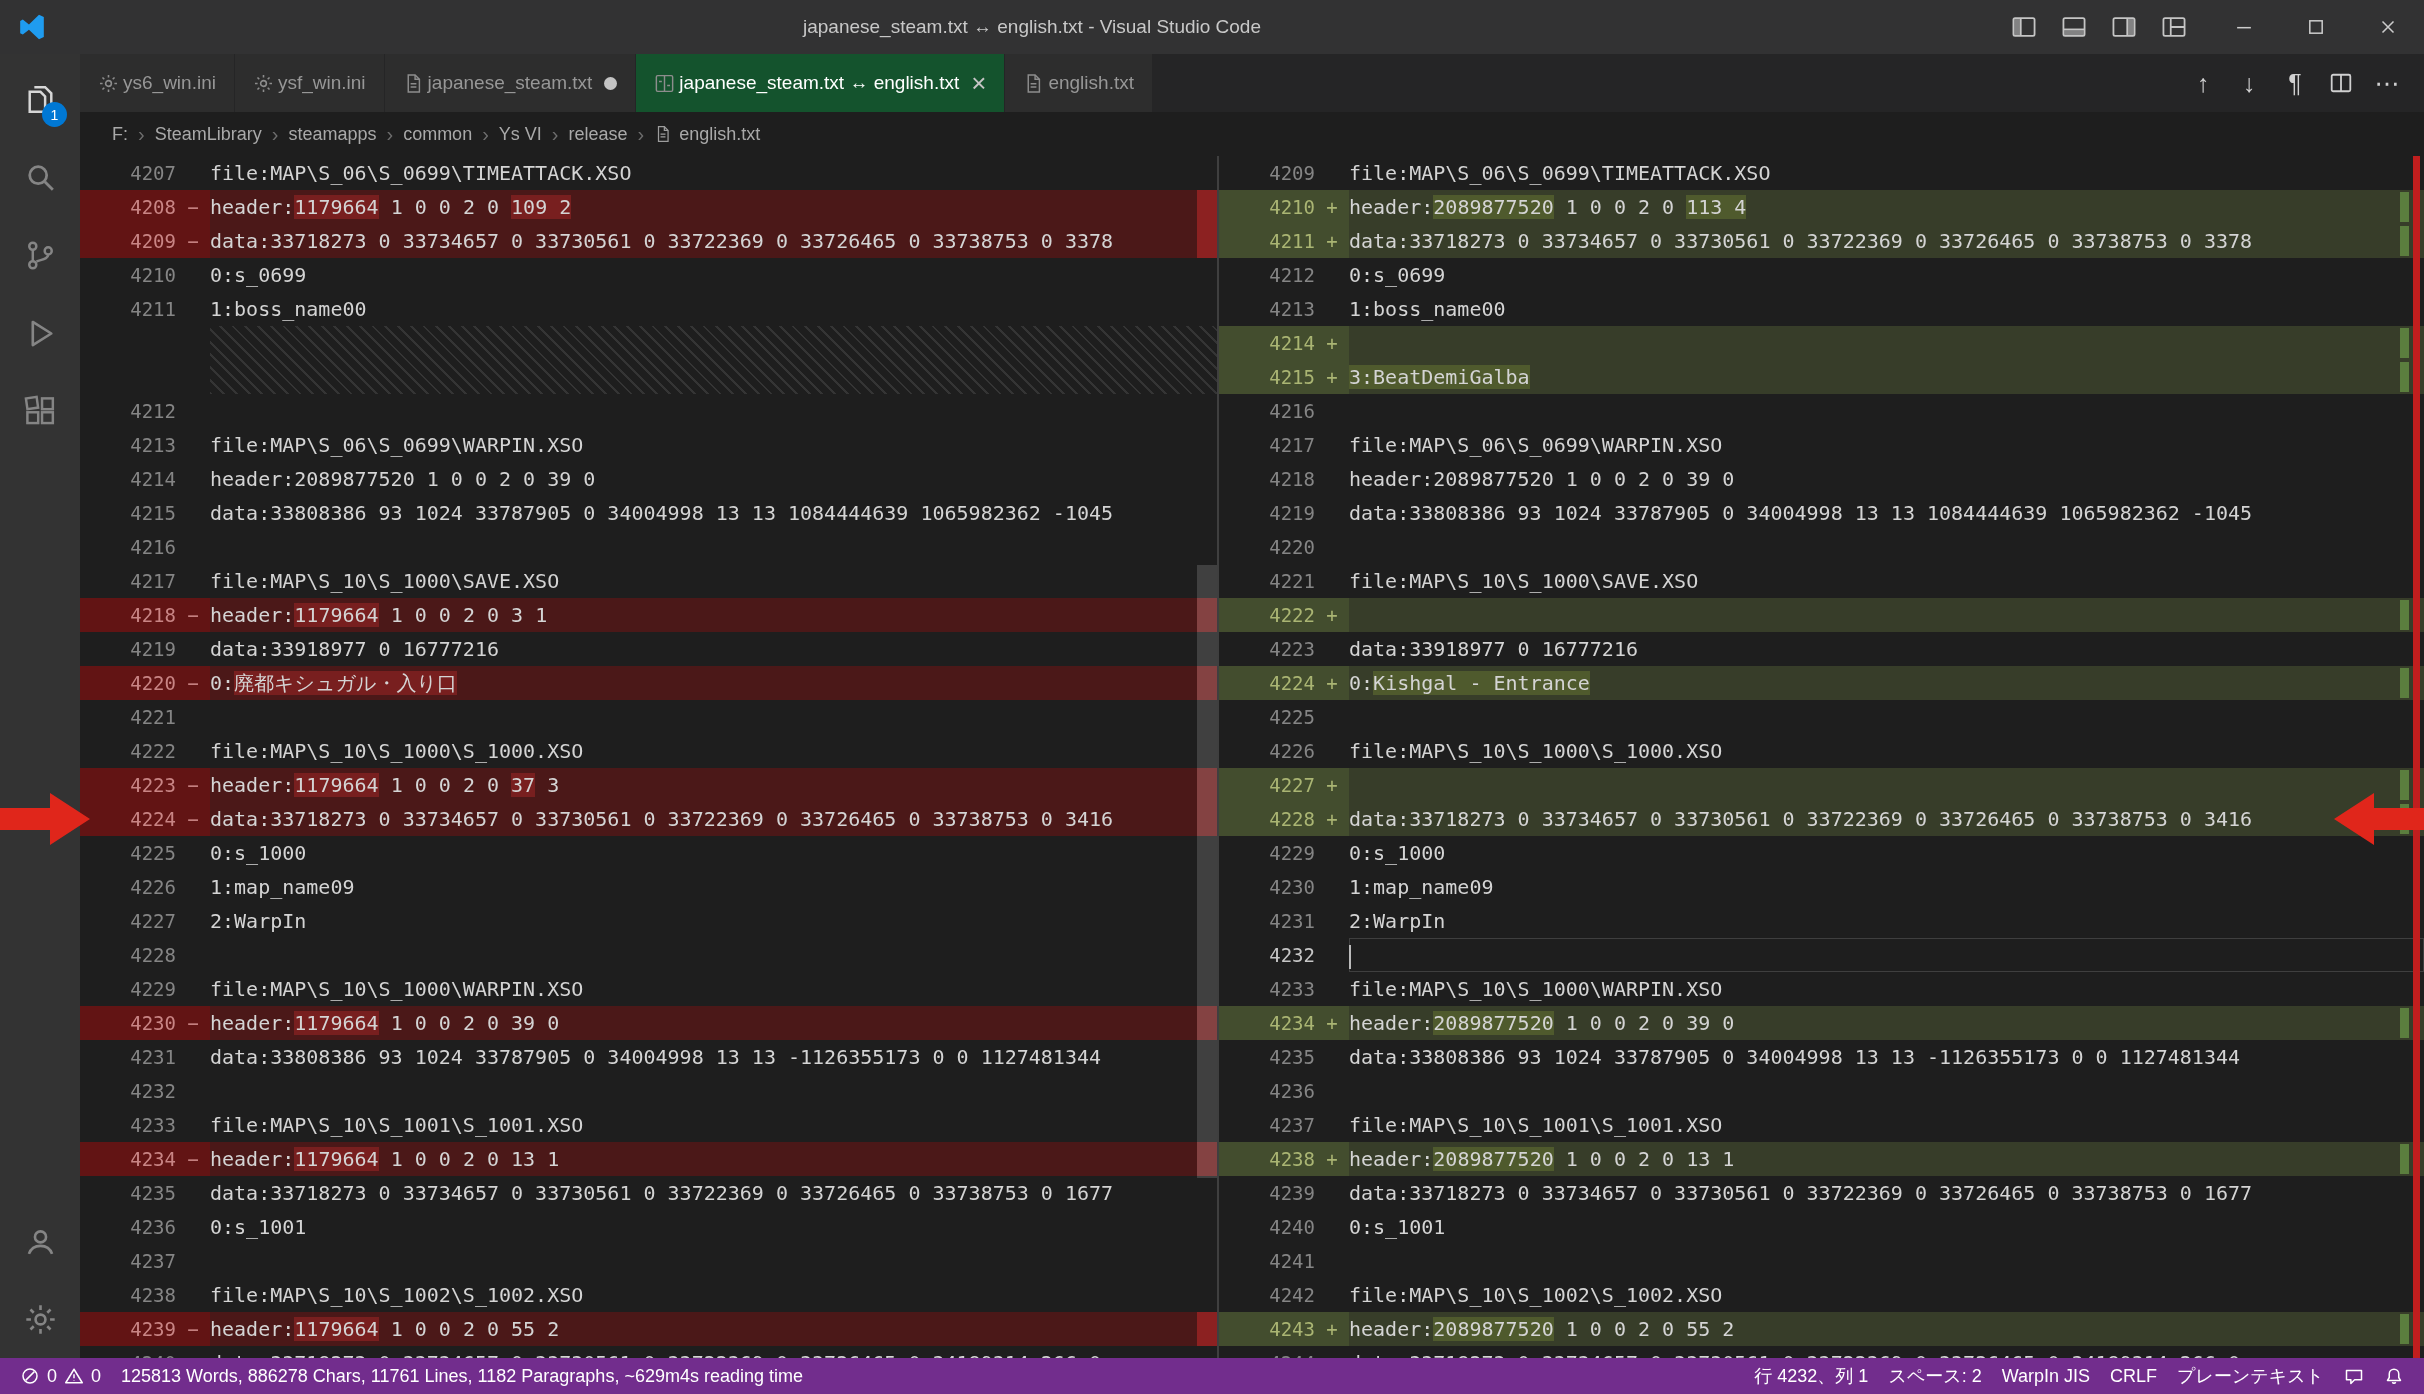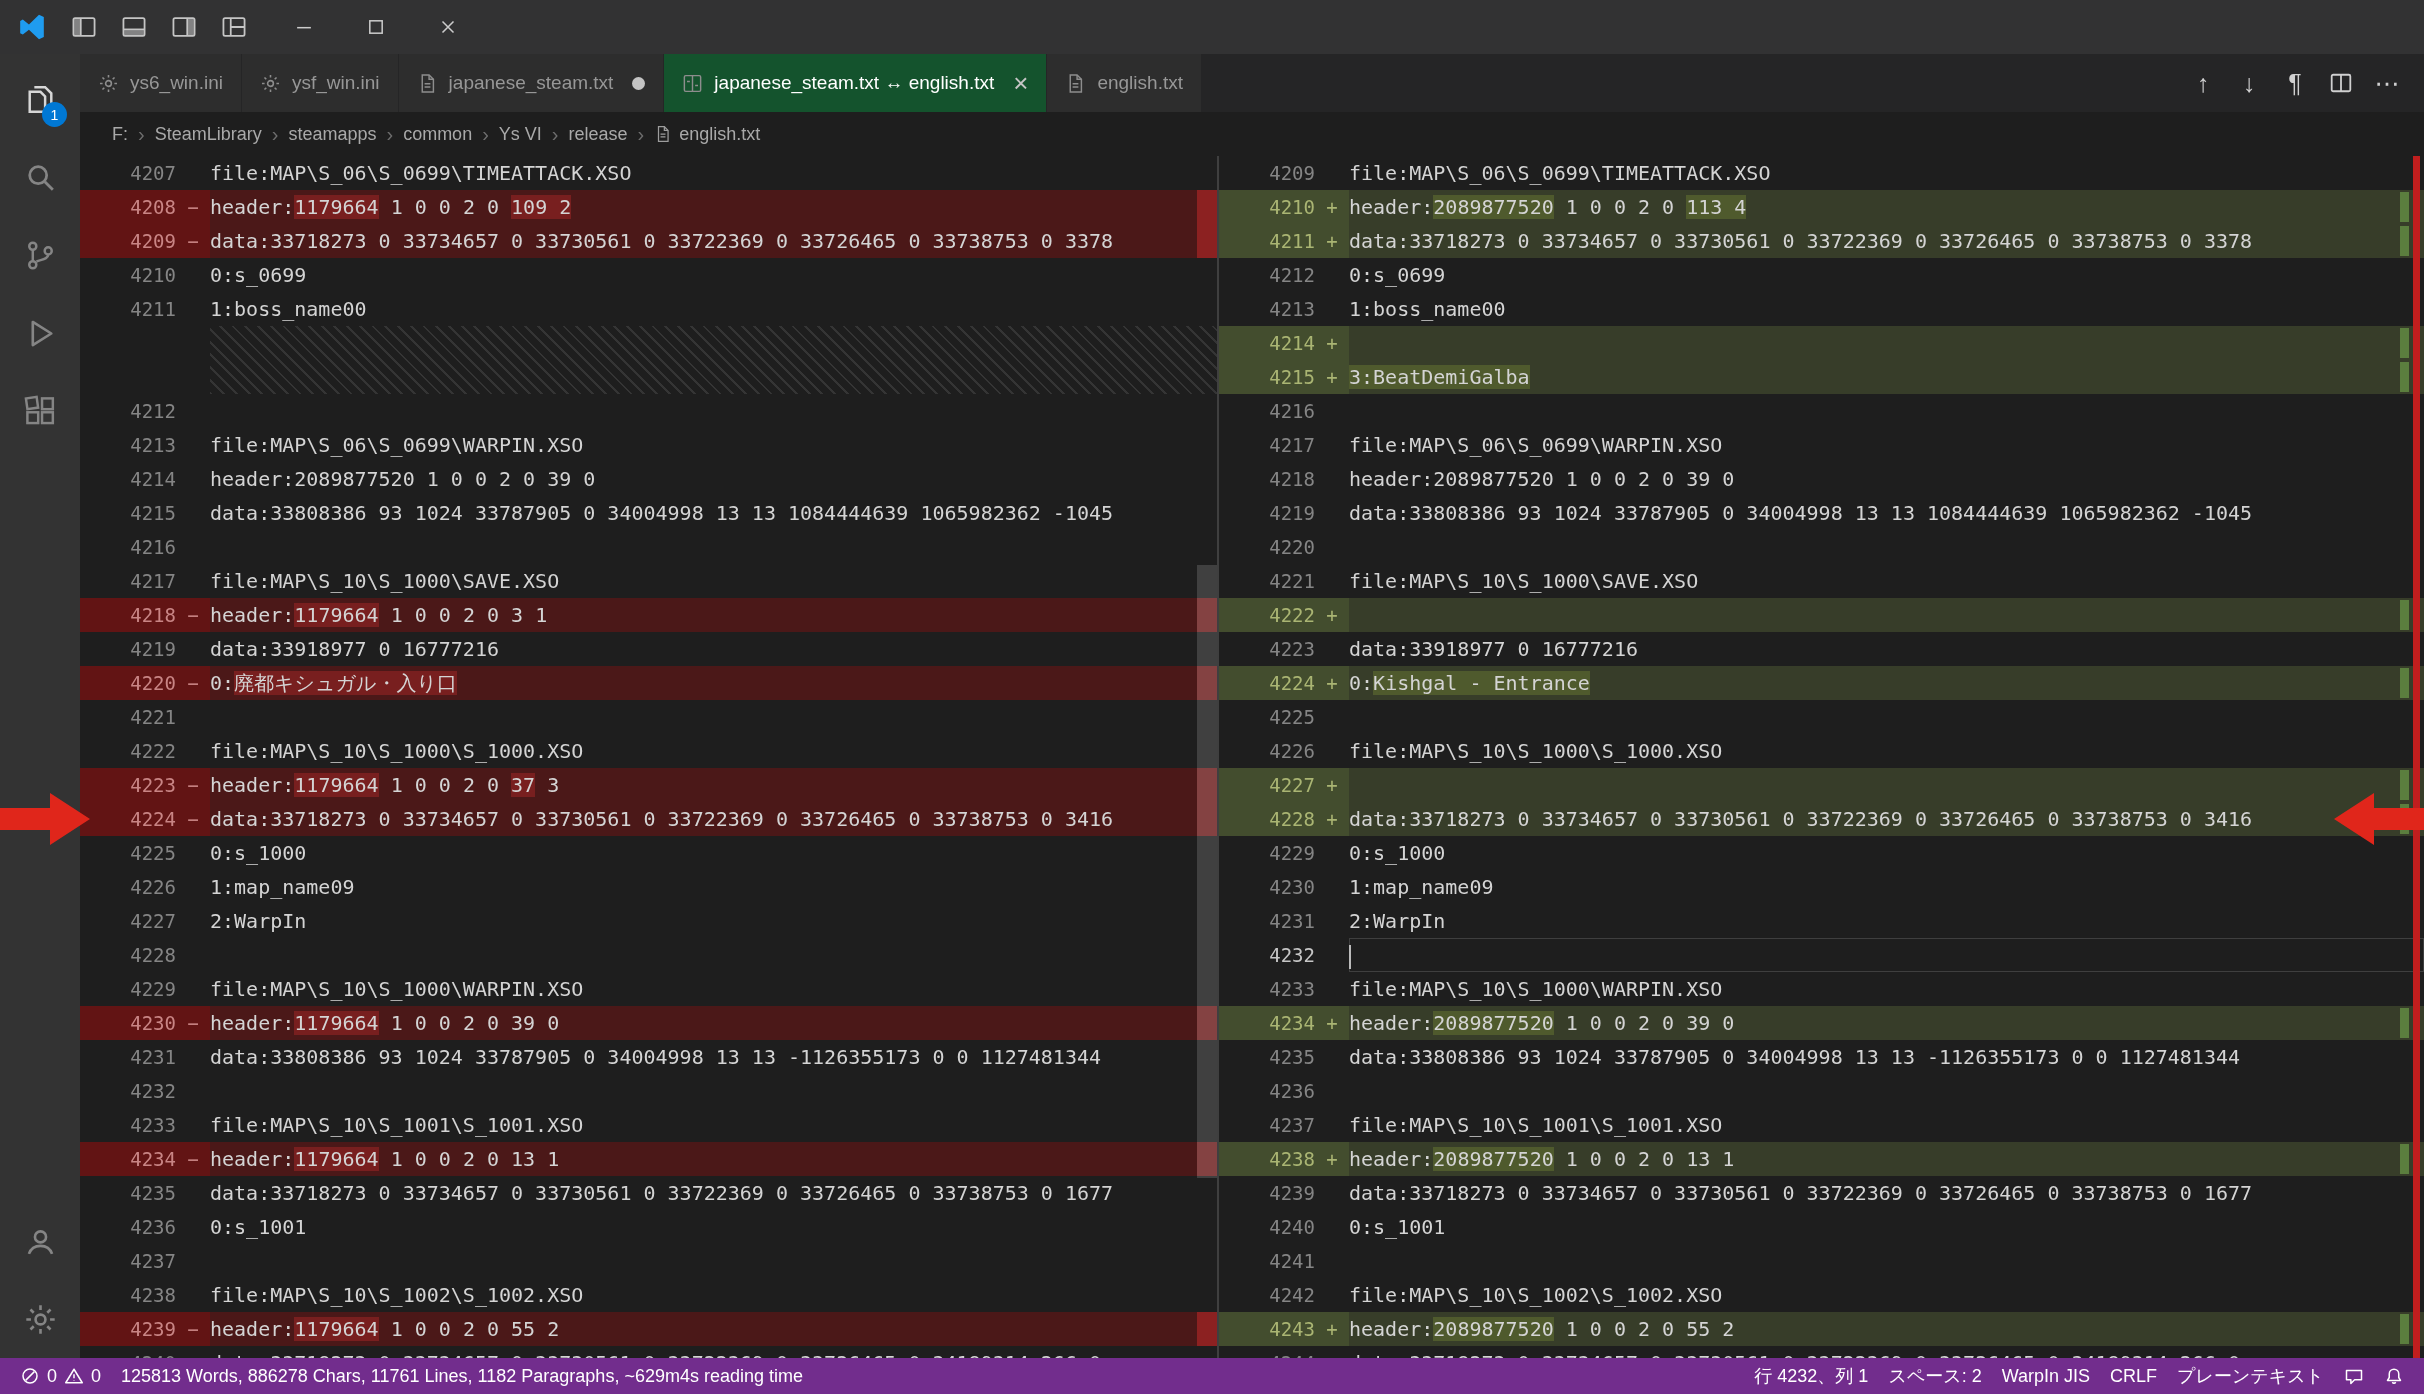--- a/index.html
+++ b/index.html
@@ -29,21 +29,21 @@
   .ab-item svg{width:37px;height:37px}
   .ab-spacer{flex:1}
   .badge{position:absolute;right:13px;bottom:11px;min-width:25px;height:25px;padding:0 4px;border-radius:13px;
     background:var(--badge-bg);color:#fff;font-size:14px;display:flex;align-items:center;justify-content:center}
 
   #workbench{flex:1;display:flex;flex-direction:column;min-width:0}
 
   
   #tabbar{height:58px;background:#252526;display:flex;align-items:stretch;flex:none}
   #tabs{display:flex}
-  .tab{display:flex;align-items:center;gap:11px;padding:0 18px;background:#2d2d2d;color:#979797;
+  .tab{display:flex;align-items:center;gap:4px;padding:0 18px;background:#2d2d2d;color:#979797;
     font-size:19px;border-right:1px solid #252526;cursor:pointer;white-space:nowrap}
   .tab.active{background:#14532d;color:#ffffff}
   .tab .icon{width:21px;height:21px;color:#8d8d8d;flex:none}
   .tab .icon svg{width:100%;height:100%}
   .tab .close{margin-left:8px;font-size:26px;line-height:1;color:#c5c5c5}
   .tab .dot{margin-left:8px;width:13px;height:13px;border-radius:50%;background:#c4c4c4;flex:none}
   #editor-actions{margin-left:auto;display:flex;align-items:center;gap:4px;padding-right:16px}
   .ea{width:42px;height:42px;display:flex;align-items:center;justify-content:center;font-size:25px;color:#d0d0d0;border-radius:6px}
   .ea svg{width:24px;height:24px}
 
@@ -100,20 +100,21 @@
 <body>
 
 <div id="window">
 
   <header id="titlebar">
     <span id="vscode-logo">
       <svg viewBox="0 0 128 128">
           <path fill="#1f9cf0" d="M96 8 50 52 22 30 10 36v56l12 6 28-22 46 44 22-10V18z"></path>
         </svg>
     </span>
+    <div class="tb-title">japanese_steam.txt ↔ english.txt - Visual Studio Code</div>
     <div class="tb-icons">
       <span class="tb-icon">
         <svg viewBox="0 0 16 16" fill="none" stroke="currentColor" stroke-width="1.1">
             <rect x="1.5" y="2.5" width="13" height="11" rx="1"></rect>
             <path d="M6 2.5v11"></path>
             <path d="M2 3h3.5v10H2z" fill="currentColor" opacity=".55" stroke="none"></path>
           </svg>
       </span>
       <span class="tb-icon">
         <svg viewBox="0 0 16 16" fill="none" stroke="currentColor" stroke-width="1.1">

